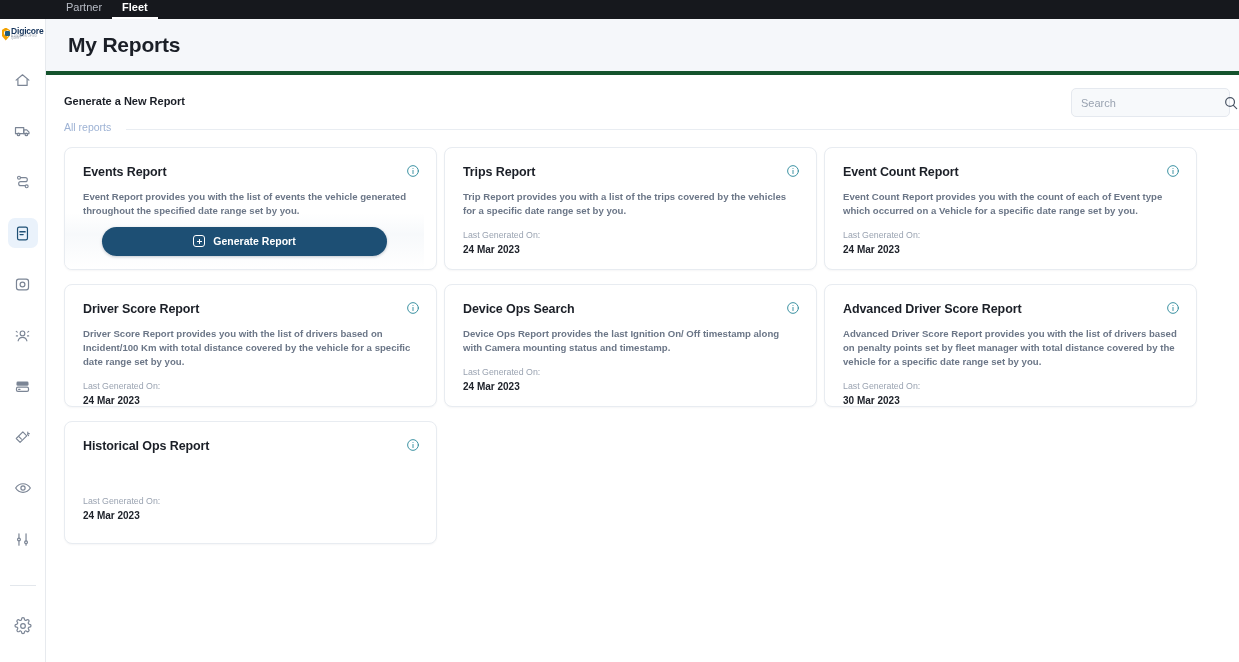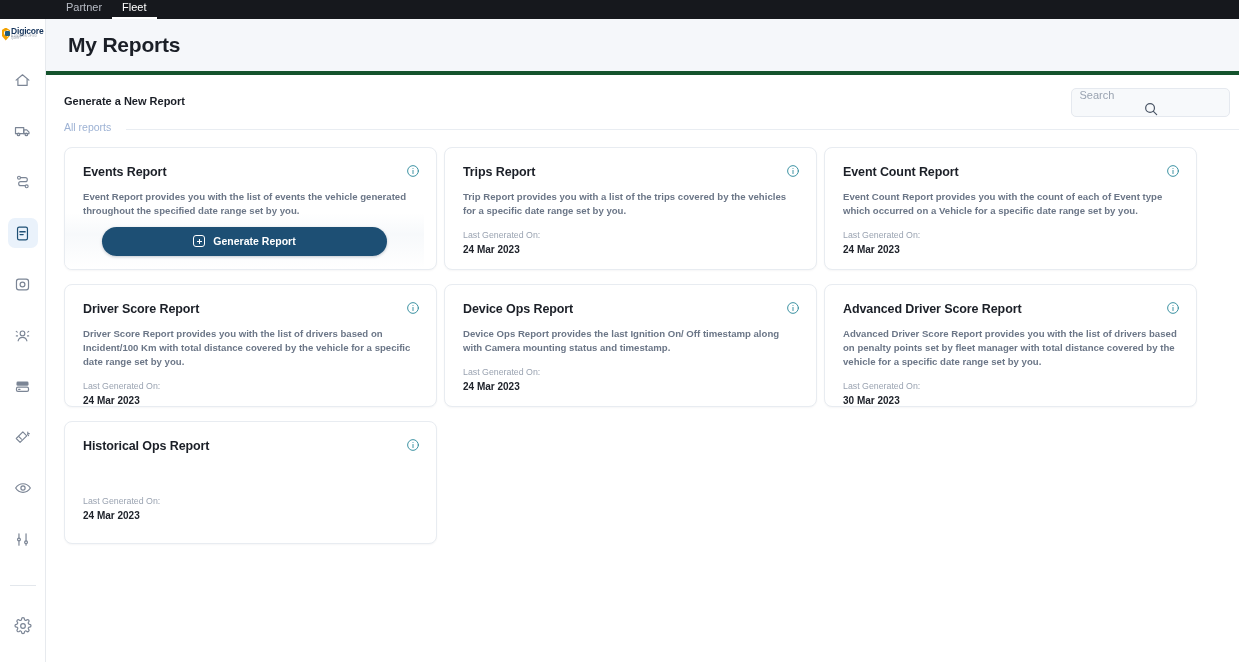--- a/index.html
+++ b/index.html
@@ -17,21 +17,21 @@
     background: #16181d;
     display: flex; align-items: flex-end;
     padding-left: 56px;
   }
   .topbar-tab {
     font-size: 11px; color: #b9bdc6;
     padding: 0 10px 3px 10px;
     line-height: 13px; cursor: pointer;
     border-bottom: 2px solid transparent;
   }
-  .topbar-tab.active { color: #ffffff; font-weight: normal; border-bottom: 2px solid #ffffff; }
+  .topbar-tab.active { color: #ffffff; font-weight: bold; border-bottom: 2px solid #ffffff; }
 
   
   .sidebar {
     position: absolute; top: 19px; left: 0;
     width: 46px; height: 643px;
     background: #ffffff;
     border-right: 1px solid #e7eaee;
     display: flex; flex-direction: column; align-items: center;
   }
   .logo {
@@ -95,21 +95,21 @@
     position: relative; height: 60px;
   }
   .section-title {
     position: absolute; left: 18px; top: 20px;
     font-size: 11px; font-weight: bold; color: #1b1f27;
   }
   .search-box {
     position: absolute; right: 9px; top: 13px;
     width: 159px; height: 29px;
     background: #f7f9fb; border: 1px solid #e5e9ef; border-radius: 5px;
-    display: flex; align-items: center; padding: 0 9px; flex-direction: column;
+    display: flex; align-items: center; padding: 0 9px;
   }
   .search-input {
     flex: 1; border: none; outline: none; background: transparent;
     font-family: "Liberation Sans", sans-serif; font-size: 11px; color: #5a6474;
   }
   .search-input::placeholder { color: #9aa3b1; }
   .search-icon { color: #4a5565; display: flex; }
 
   .tabs-row {
     position: absolute; left: 0; top: 46px; width: 1193px;
@@ -396,21 +396,21 @@
             <path d="M12 11v5.4"></path>
             <circle cx="12" cy="7.8" r="0.9" fill="currentColor" stroke="none"></circle>
           </svg>
       </div>
       <div class="card-desc">Driver Score Report provides you with the list of drivers based on Incident/100 Km with total distance covered by the vehicle for a specific date range set by you.</div>
       <div class="card-meta-label">Last Generated On:</div>
       <div class="card-meta-value">24 Mar 2023</div>
     </div>
 
     <div class="card">
-      <div class="card-title">Device Ops Report</div>
+      <div class="card-title">Device Ops Search</div>
       <div class="card-info">
         <svg width="14" height="14" viewBox="0 0 24 24" fill="none" stroke="currentColor" stroke-width="1.6" stroke-linecap="round">
             <circle cx="12" cy="12" r="9.2"></circle>
             <path d="M12 11v5.4"></path>
             <circle cx="12" cy="7.8" r="0.9" fill="currentColor" stroke="none"></circle>
           </svg>
       </div>
       <div class="card-desc">Device Ops Report provides the last Ignition On/ Off timestamp along with Camera mounting status and timestamp.</div>
       <div class="card-meta-label">Last Generated On:</div>
       <div class="card-meta-value">24 Mar 2023</div>

